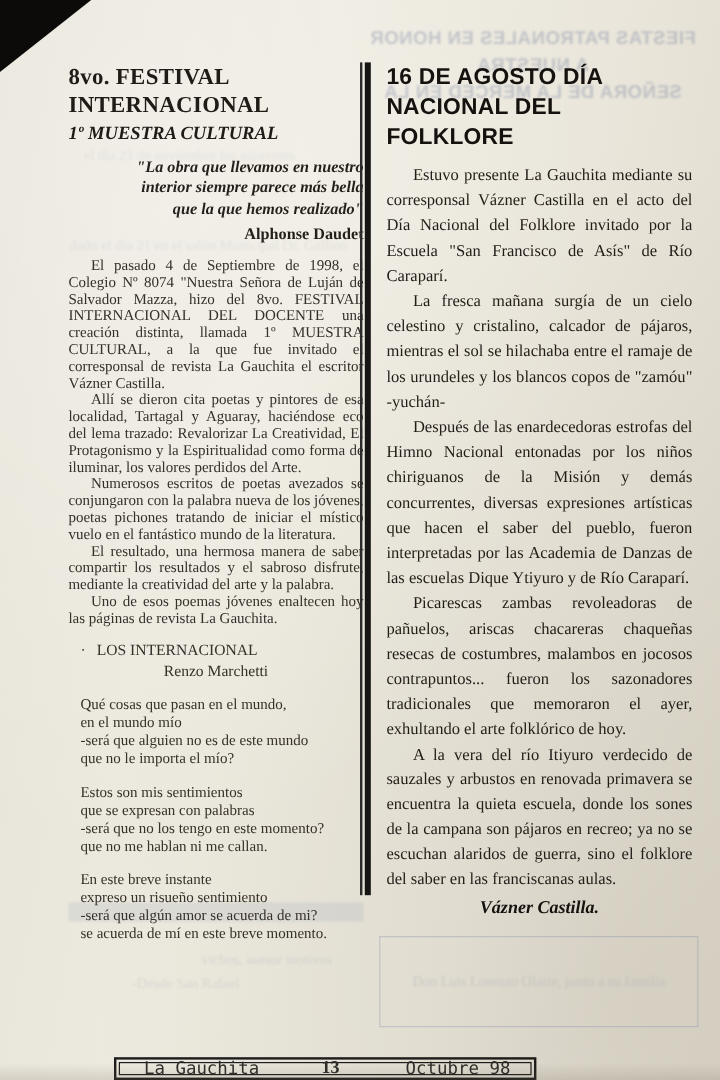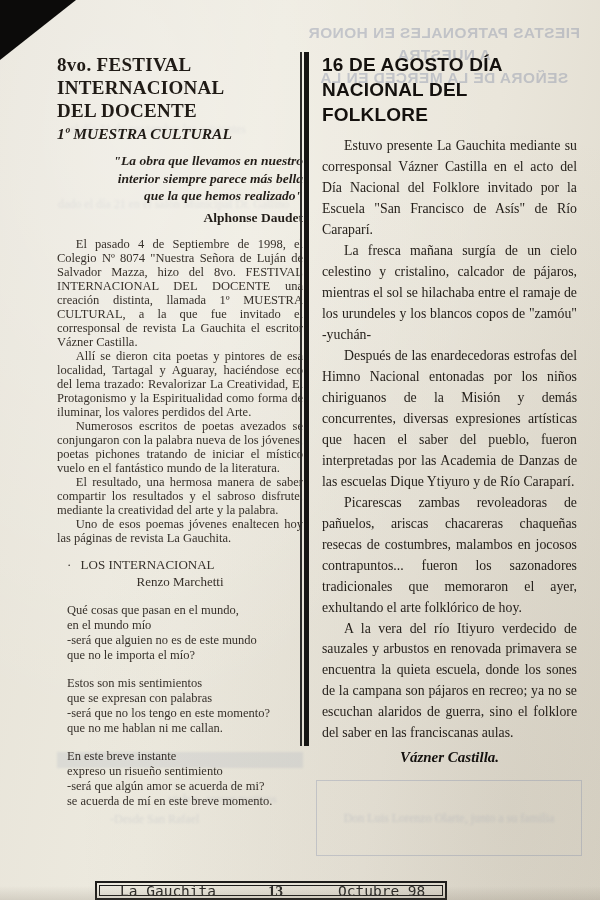--- a/index.html
+++ b/index.html
@@ -100,21 +100,20 @@
   <div class="bleed-box">
     <div class="bleed-f" style="opacity:0.26;">Don Luis Lorenzo Olarte, junto a su familia</div>
   </div>
 
   <div class="corner-tl"></div>
 
   <div class="col-left">
     <div class="lc-title">
       <div>8vo. FESTIVAL</div>
       <div>INTERNACIONAL</div>
-      <div>DEL DOCENTE</div>
     </div>
     <div class="lc-sub">1º MUESTRA CULTURAL</div>
     <div class="quote">
       <div>"La obra que llevamos en nuestro</div>
       <div>interior siempre parece más bella</div>
       <div>que la que hemos realizado"</div>
     </div>
     <div class="attr">Alphonse Daudet</div>
     <div class="lc-body">
       <p>El pasado 4 de Septiembre de 1998, el Colegio Nº 8074 "Nuestra Señora de Luján de Salvador Mazza, hizo del 8vo. FESTIVAL INTERNACIONAL DEL DOCENTE una creación distinta, llamada 1º MUESTRA CULTURAL, a la que fue invitado el corresponsal de revista La Gauchita el escritor Vázner Castilla.</p>

